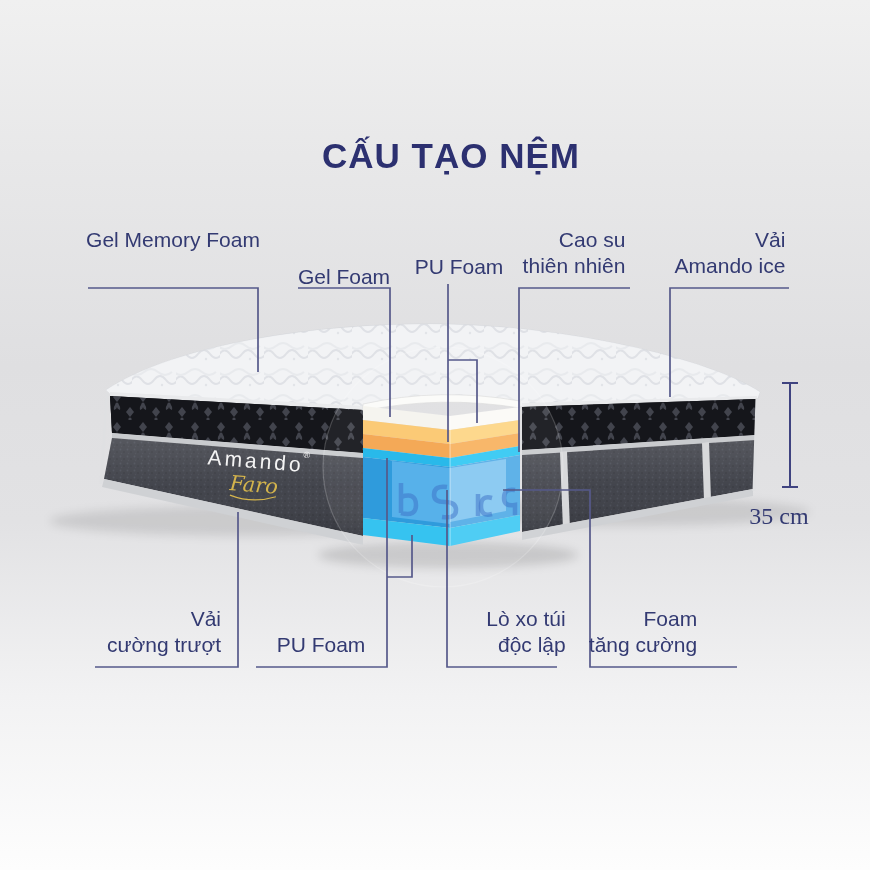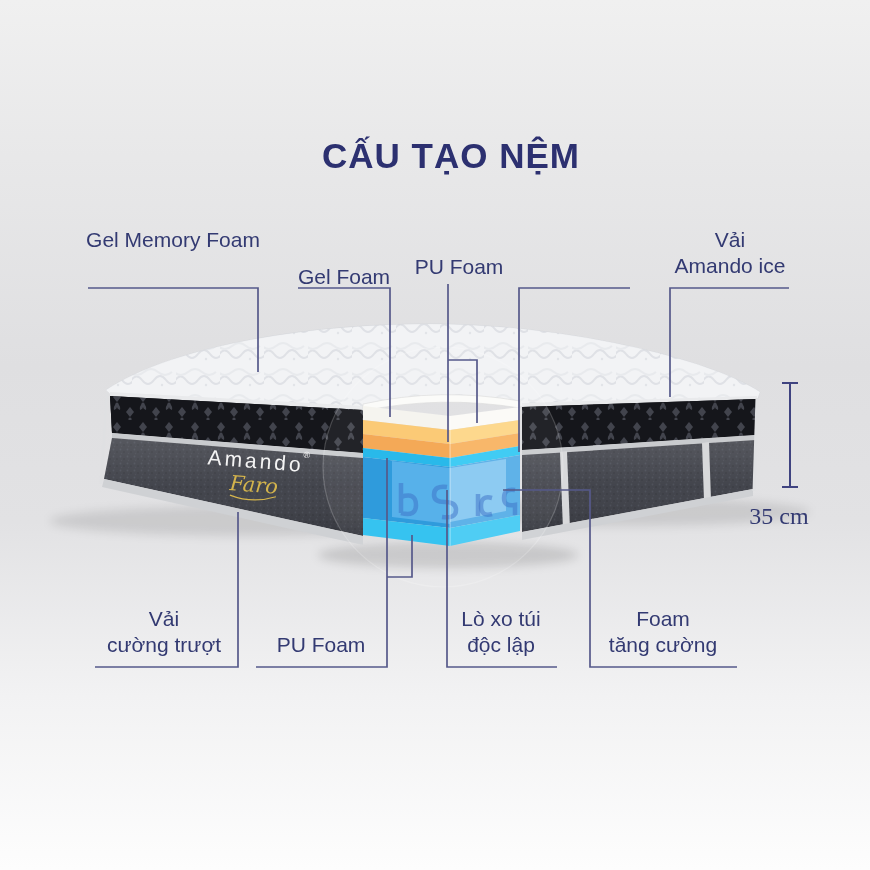--- a/index.html
+++ b/index.html
@@ -1,21 +1,21 @@
 <!DOCTYPE html>
 <html><head>
 <meta charset="utf-8">
 <style>
   html,body{margin:0;padding:0;}
   body{width:870px;height:870px;overflow:hidden;font-family:"Liberation Sans",sans-serif;}
   .stage{position:relative;width:870px;height:870px;
     background:linear-gradient(180deg,#f0f0f0 0%,#e8e8e9 18%,#dfdfe1 42%,#e2e2e4 60%,#f2f2f3 80%,#fdfdfd 100%);}
   .title{position:absolute;left:435px;top:136px;transform:translateX(-50%);
     font-size:35px;font-weight:700;letter-spacing:1px;color:#2c3070;white-space:nowrap;margin-left:16px;}
-  .lbl{position:absolute;transform:translateX(-50%);text-align:center;
+  .lbl{position:absolute;transform:translateX(-50%);text-align:right;
     font-size:21px;line-height:26px;color:#333a72;white-space:nowrap;}
   .lbl span{display:block;}
   .measure{position:absolute;left:779px;top:503px;transform:translateX(-50%);
     font-size:24px;color:#333a72;white-space:nowrap;font-family:Liberation Serif, serif;}
   svg.art{position:absolute;left:0;top:0;}
 </style>
 </head>
 <body>
 
 <div class="stage">
@@ -149,36 +149,40 @@
 
   <div class="lbl" style="left:173px;top:227px">
     <span>Gel Memory Foam</span>
   </div>
   <div class="lbl" style="left:344px;top:264px">
     <span>Gel Foam</span>
   </div>
   <div class="lbl" style="left:459px;top:254px">
     <span>PU Foam</span>
   </div>
+  <div class="lbl" style="left:574px;top:227px">
+    <span>Cao su</span>
+    <span>thiên nhiên</span>
+  </div>
   <div class="lbl" style="left:730px;top:227px">
     <span>Vải</span>
     <span>Amando ice</span>
   </div>
 
   <div class="lbl" style="left:164px;top:606px">
     <span>Vải</span>
     <span>cường trượt</span>
   </div>
   <div class="lbl" style="left:321px;top:632px">
     <span>PU Foam</span>
   </div>
-  <div class="lbl" style="left:501px;top:606px">
+  <div class="lbl" style="left:526px;top:606px">
     <span>Lò xo túi</span>
     <span>độc lập</span>
   </div>
-  <div class="lbl" style="left:663px;top:606px">
+  <div class="lbl" style="left:643px;top:606px">
     <span>Foam</span>
     <span>tăng cường</span>
   </div>
 
   <div class="measure">35 cm</div>
 
 </div>
 
 </body></html>

